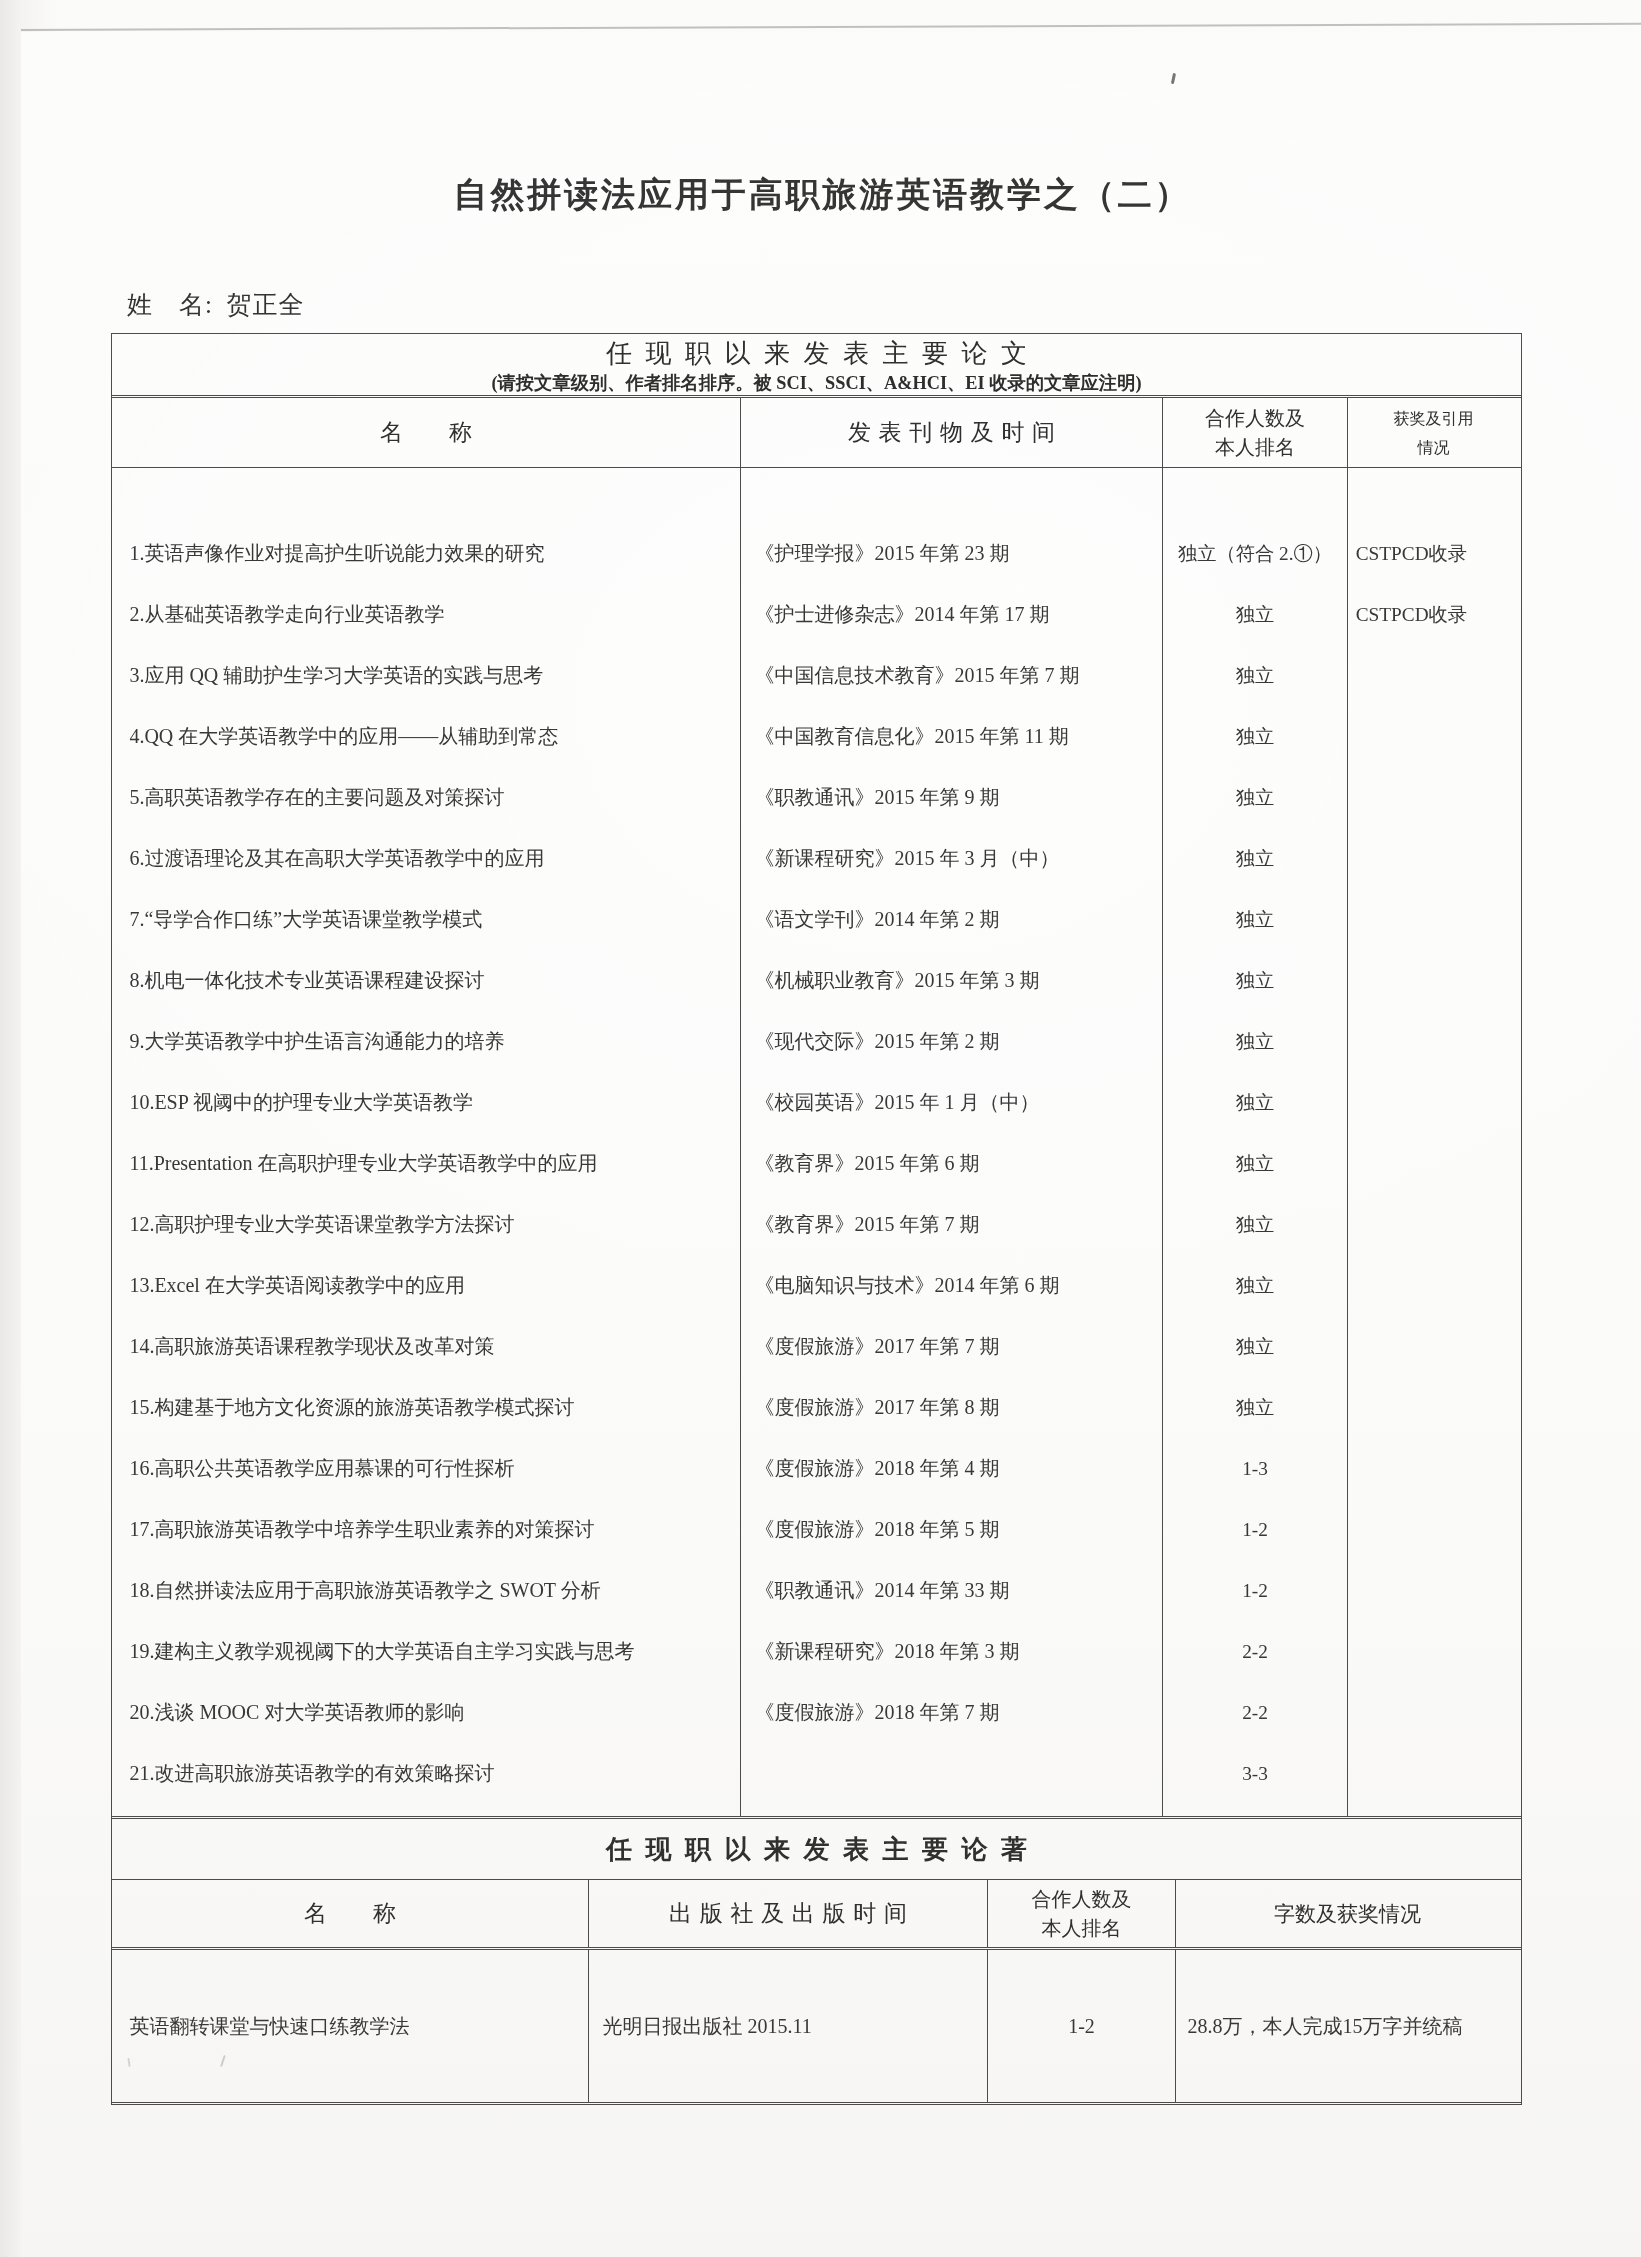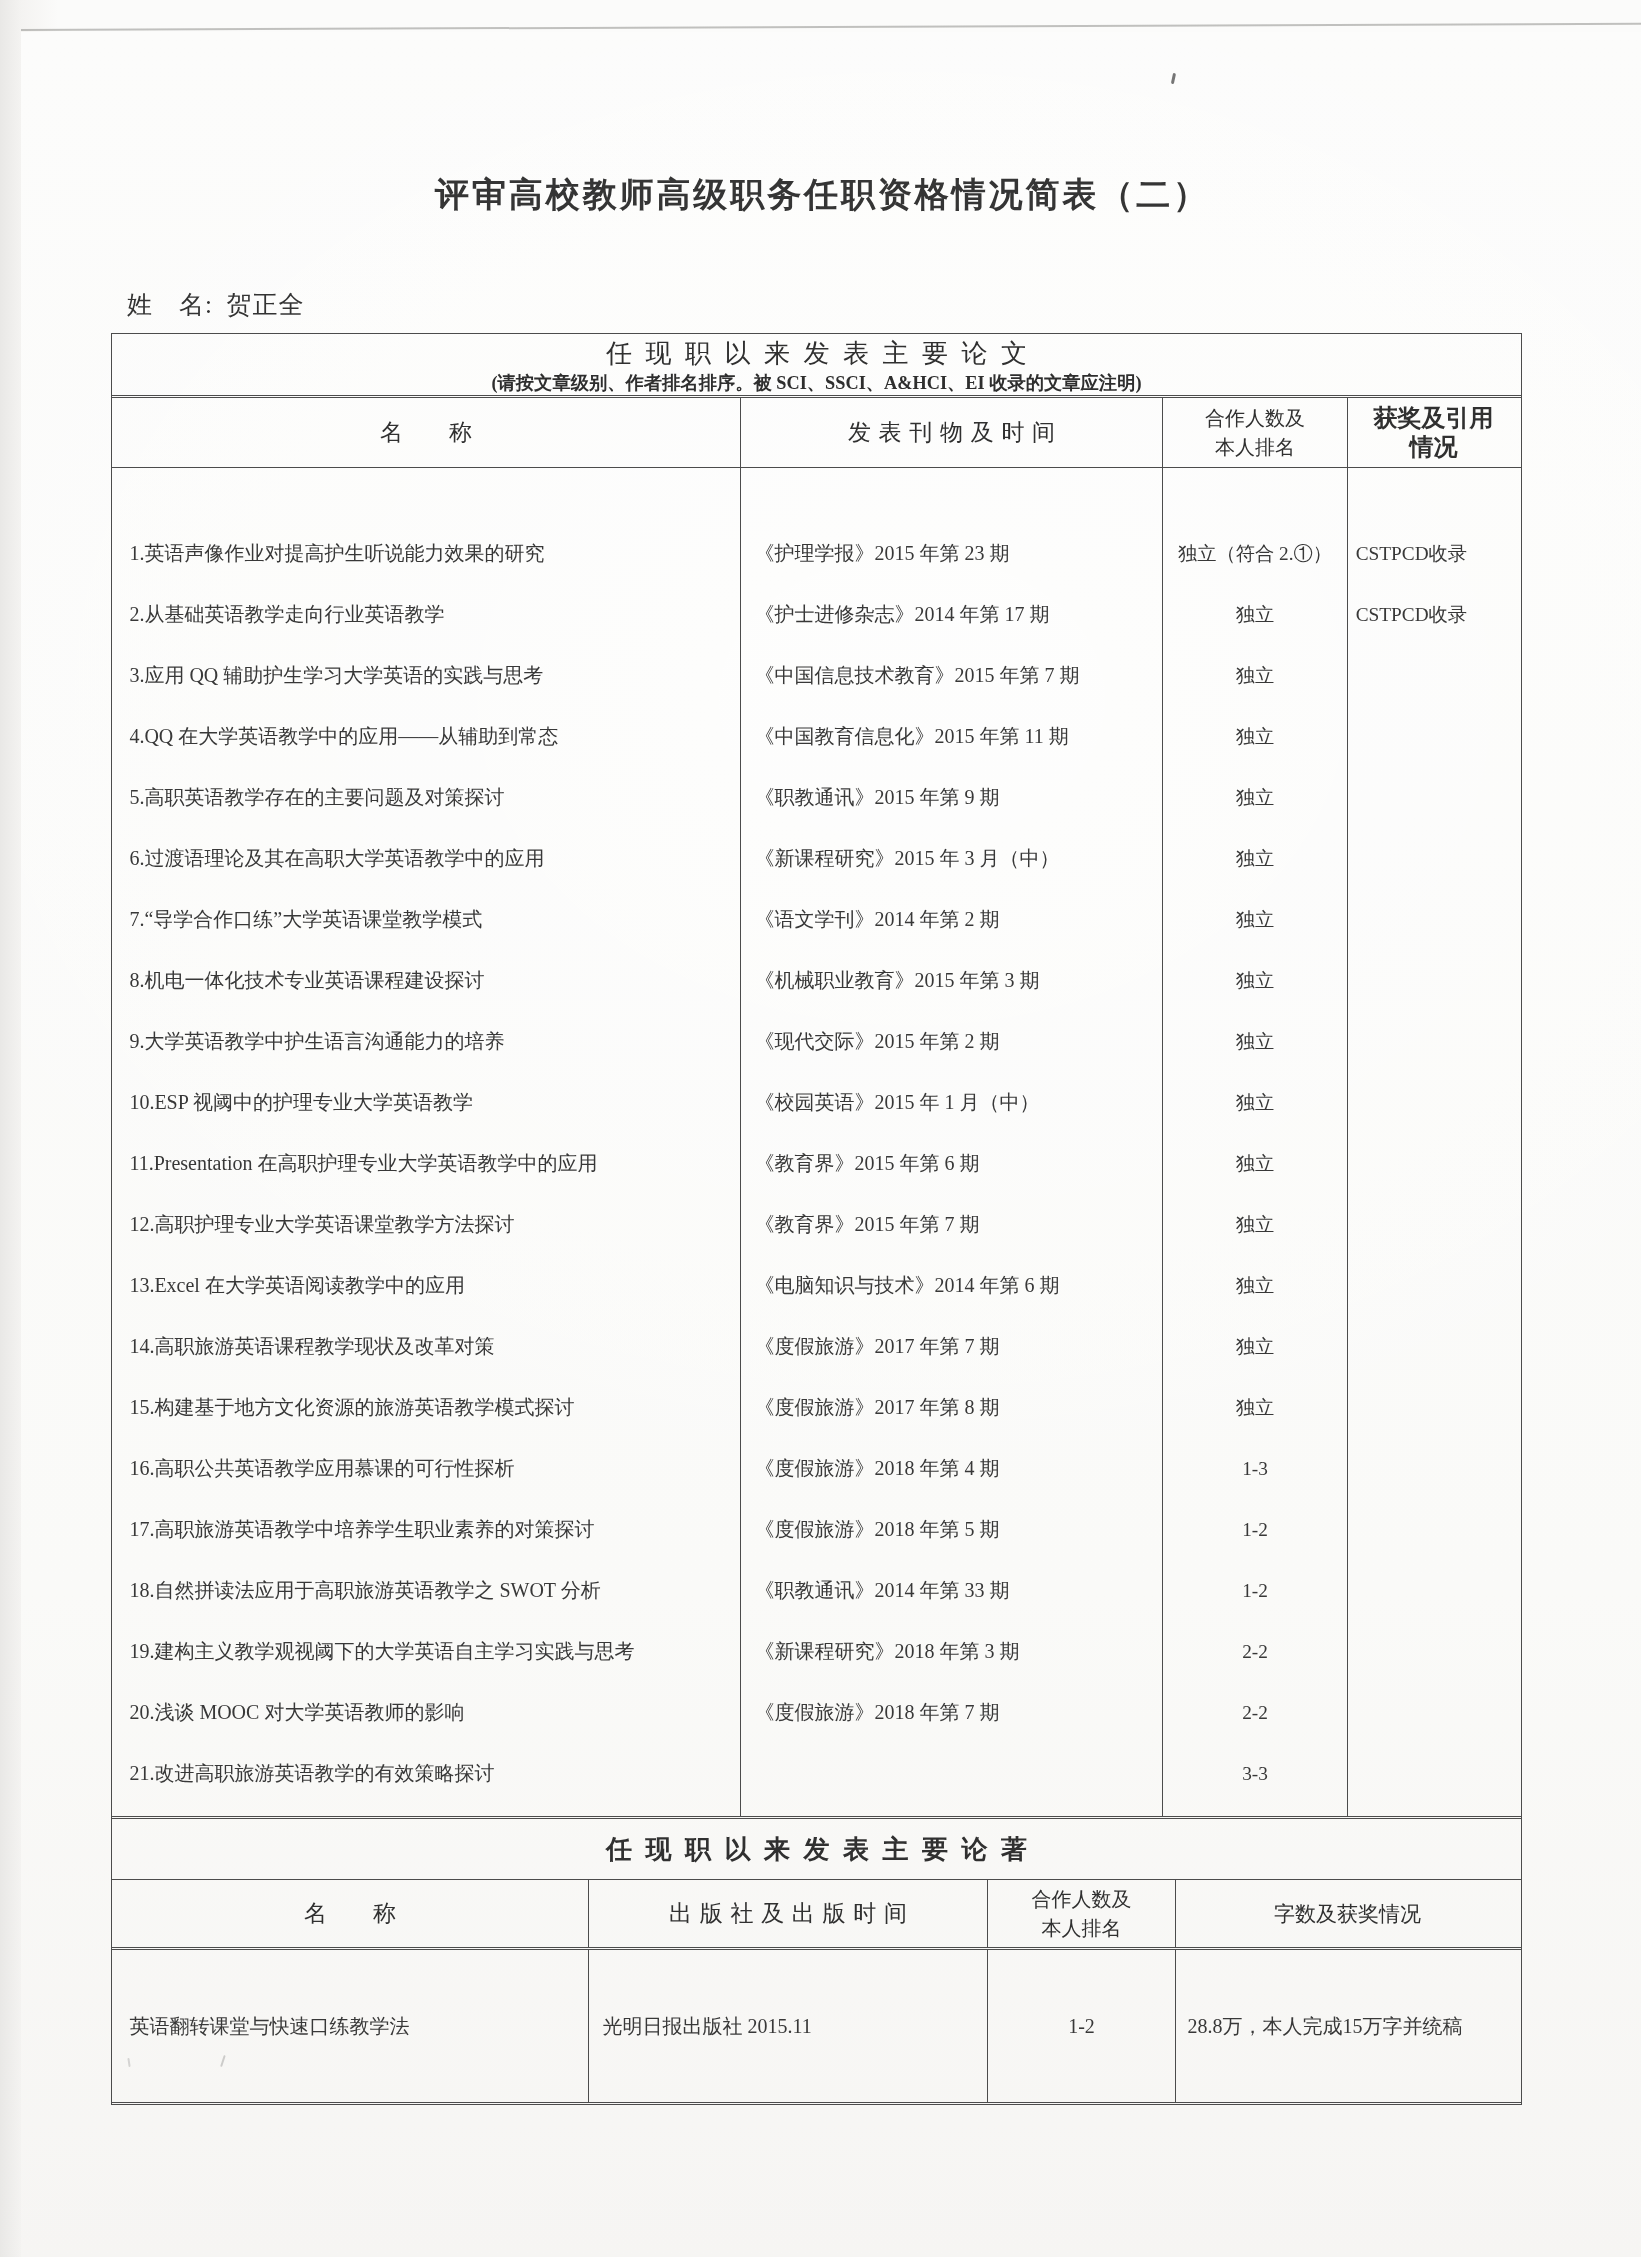--- a/index.html
+++ b/index.html
@@ -66,21 +66,21 @@
     display:flex;
   }
   .cols-header .ch{
     box-sizing:border-box;height:100%;
     display:flex;align-items:center;justify-content:center;
     text-align:center;color:#303030;
   }
   .ch1{width:629px;border-right:1.9px solid #4c4c4c;font-size:23px;}
   .ch2{width:422px;border-right:1.9px solid #4c4c4c;font-size:23px;letter-spacing:7.7px;padding-left:7.7px;}
   .ch3{width:185px;border-right:1.9px solid #4c4c4c;font-size:20px;line-height:29px;white-space:pre-line;}
-  .ch4{width:171px;font-size:24px;line-height:29px;white-space:pre-line;font-weight:bold;}
+  .ch4{width:171px;font-size:16px;line-height:29px;white-space:pre-line;}
 
   .data-area{
     box-sizing:border-box;height:1351px;
     border-bottom:3.9px double #4c4c4c;
     display:flex;
   }
   .dc{
     box-sizing:border-box;height:100%;
     padding-top:55px;
     overflow:hidden;
@@ -135,21 +135,21 @@
 </head>
 <body>
 
 <div class="page">
   <div class="paper"></div>
   <div class="edge-top"></div>
   <div class="speck s1"></div>
   <div class="speck s2"></div>
   <div class="speck s3"></div>
 
-  <h1 class="doc-title">评审高校教师高级职务任职资格情况简表（二）</h1>
+  <h1 class="doc-title">自然拼读法应用于高职旅游英语教学之（二）</h1>
 
   <div class="name-line">
     <span>姓　名:</span><span class="name-val">贺正全</span>
   </div>
 
   <div class="main-table">
 
     <div class="sec1-header">
       <div class="sec1-title">任现职以来发表主要论文</div>
       <div class="sec1-note">(请按文章级别、作者排名排序。被 SCI、SSCI、A&amp;HCI、EI 收录的文章应注明)</div>

